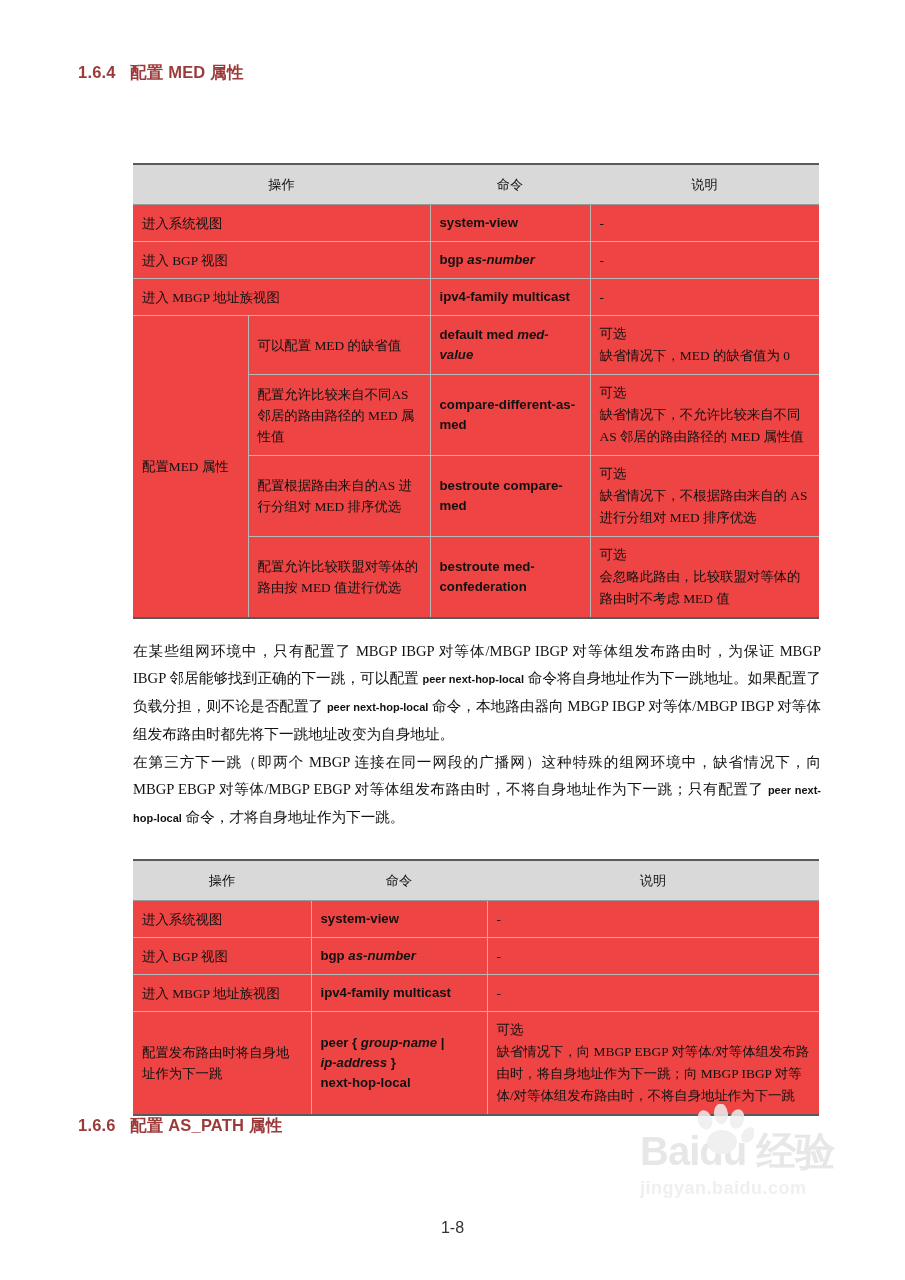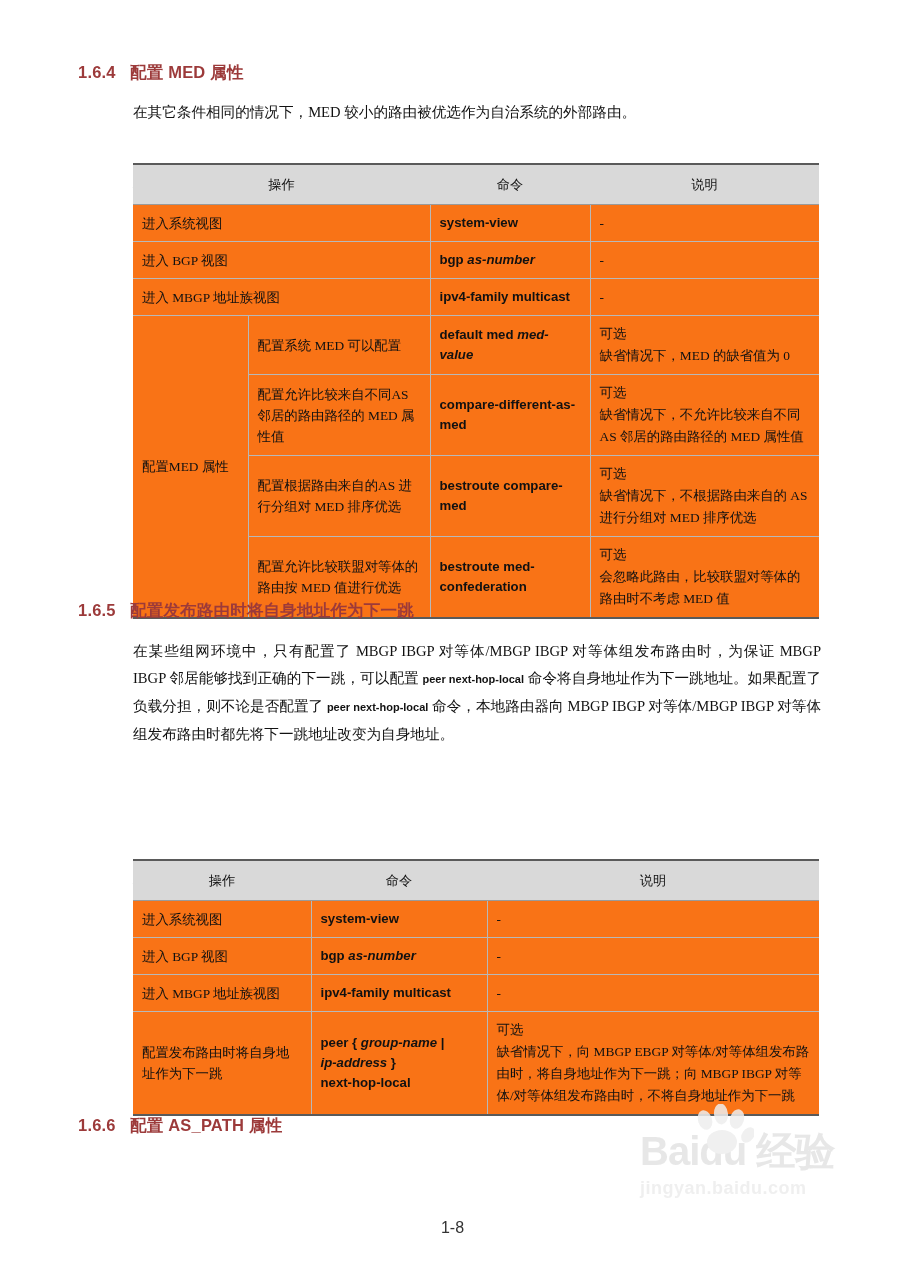--- a/index.html
+++ b/index.html
@@ -68,21 +68,21 @@
     white-space: nowrap;
     margin-top: 38px;
   }
 
   
   table.doc {
     position: absolute;
     border-collapse: collapse;
     table-layout: fixed;
     font-size: 13.4px;
-    background: #f97316;
+    background: #ef4444;
   }
   table.doc td, table.doc th {
     border: 0;
     border-bottom: 1px solid #b8b8b8;
     padding: 7px 9px 7px 9px;
     vertical-align: middle;
     font-weight: normal;
     text-align: left;
     font-family: "Liberation Serif", "DejaVu Serif", serif;
     line-height: 21px;
@@ -176,21 +176,20 @@
 </style>
 </head>
 <body>
 
 <div class="page">
 
   <div class="h3" style="top:62px;">
     <span class="num">1.6.4</span><span>配置 MED 属性</span>
   </div>
 
-  <div class="para" style="top:99px;">在其它条件相同的情况下，MED 较小的路由被优选作为自治系统的外部路由。</div>
 
   <div class="tcap" style="top:139px;">表1-12  配置 MED 属性</div>
 
   <table class="doc" id="tbl-med" style="left:133px; top:163px; width:686px;">
     <colgroup>
       <col style="width:115px;">
       <col style="width:182px;">
       <col style="width:160px;">
       <col style="width:229px;">
     </colgroup>
@@ -213,21 +212,21 @@
         <td class="vsep desc">-</td>
       </tr>
       <tr>
         <td colspan="2">进入 MBGP 地址族视图</td>
         <td class="cmd vsep"><span>ipv4-family multicast</span><i></i></td>
         <td class="vsep desc">-</td>
       </tr>
 
       <tr>
         <td class="merged" rowspan="4">配置MED 属性</td>
-        <td class="vsep">配置系统 MED 可以配置</td>
+        <td class="vsep">可以配置 MED 的缺省值</td>
         <td class="cmd vsep"><span>default med </span><i>med-value</i></td>
         <td class="vsep desc">
           <span class="optline">可选</span>
           <span class="optline">缺省情况下，MED 的缺省值为 0</span>
         </td>
       </tr>
       <tr>
         <td class="vsep">配置允许比较来自不同AS 邻居的路由路径的 MED 属性值</td>
         <td class="cmd vsep"><span>compare-different-as-med</span><i></i></td>
         <td class="vsep desc">
@@ -247,28 +246,28 @@
         <td class="vsep">配置允许比较联盟对等体的路由按 MED 值进行优选</td>
         <td class="cmd vsep"><span>bestroute med-confederation</span><i></i></td>
         <td class="vsep desc">
           <span class="optline">可选</span>
           <span class="optline">会忽略此路由，比较联盟对等体的路由时不考虑 MED 值</span>
         </td>
       </tr>
     </tbody>
   </table>
 
-  <div class="h3" style="top:600px;">
-    <span class="num">1.6.5</span><span>配置发布路由时将自身地址作为下一跳</span>
-  </div>
 
   <div class="para" style="top:638px;">
     <span>在某些组网环境中，只有配置了 MBGP IBGP 对等体/MBGP IBGP 对等体组发布路由时，为保证 MBGP IBGP 邻居能够找到正确的下一跳，可以配置 </span><b class="cmdb">peer next-hop-local</b><span> 命令将自身地址作为下一跳地址。如果配置了负载分担，则不论是否配置了 </span><b class="cmdb">peer next-hop-local</b><span> 命令，本地路由器向 MBGP IBGP 对等体/MBGP IBGP 对等体组发布路由时都先将下一跳地址改变为自身地址。</span>
   </div>
 
+  <div class="para" style="top:749px;">
+    <span>在第三方下一跳（即两个 MBGP 连接在同一网段的广播网）这种特殊的组网环境中，缺省情况下，向 MBGP EBGP 对等体/MBGP EBGP 对等体组发布路由时，不将自身地址作为下一跳；只有配置了 </span><b class="cmdb">peer next-hop-local</b><span> 命令，才将自身地址作为下一跳。</span>
+  </div>
 
   <div class="tcap" style="top:835px;">表1-13  配置发布路由时将自身地址作为下一跳</div>
 
   <table class="doc" id="tbl-nexthop" style="left:133px; top:859px; width:686px;">
     <colgroup>
       <col style="width:178px;">
       <col style="width:176px;">
       <col style="width:332px;">
     </colgroup>
     <thead>

